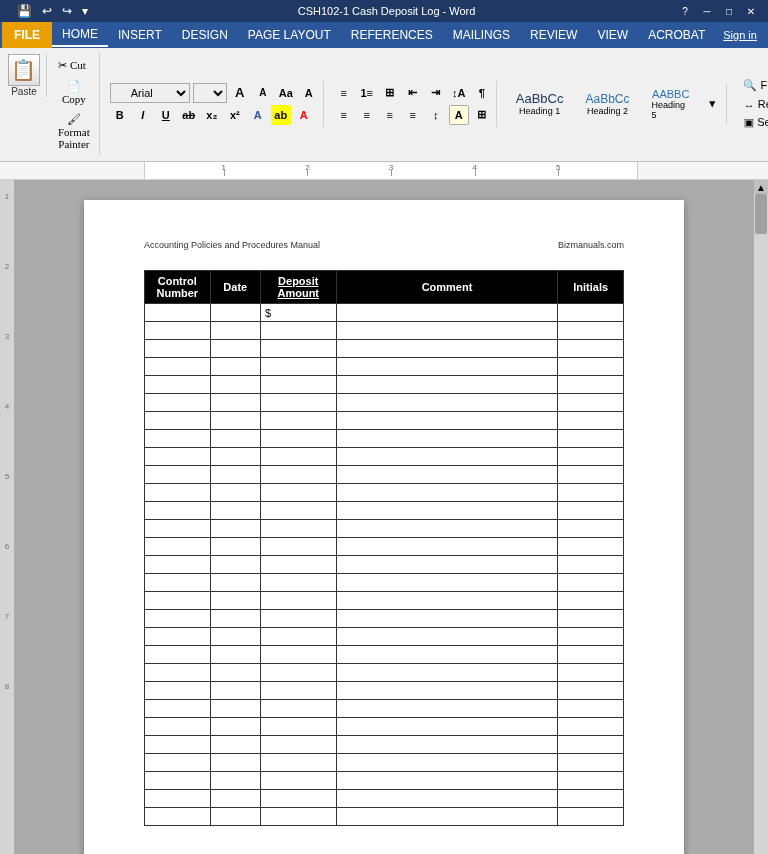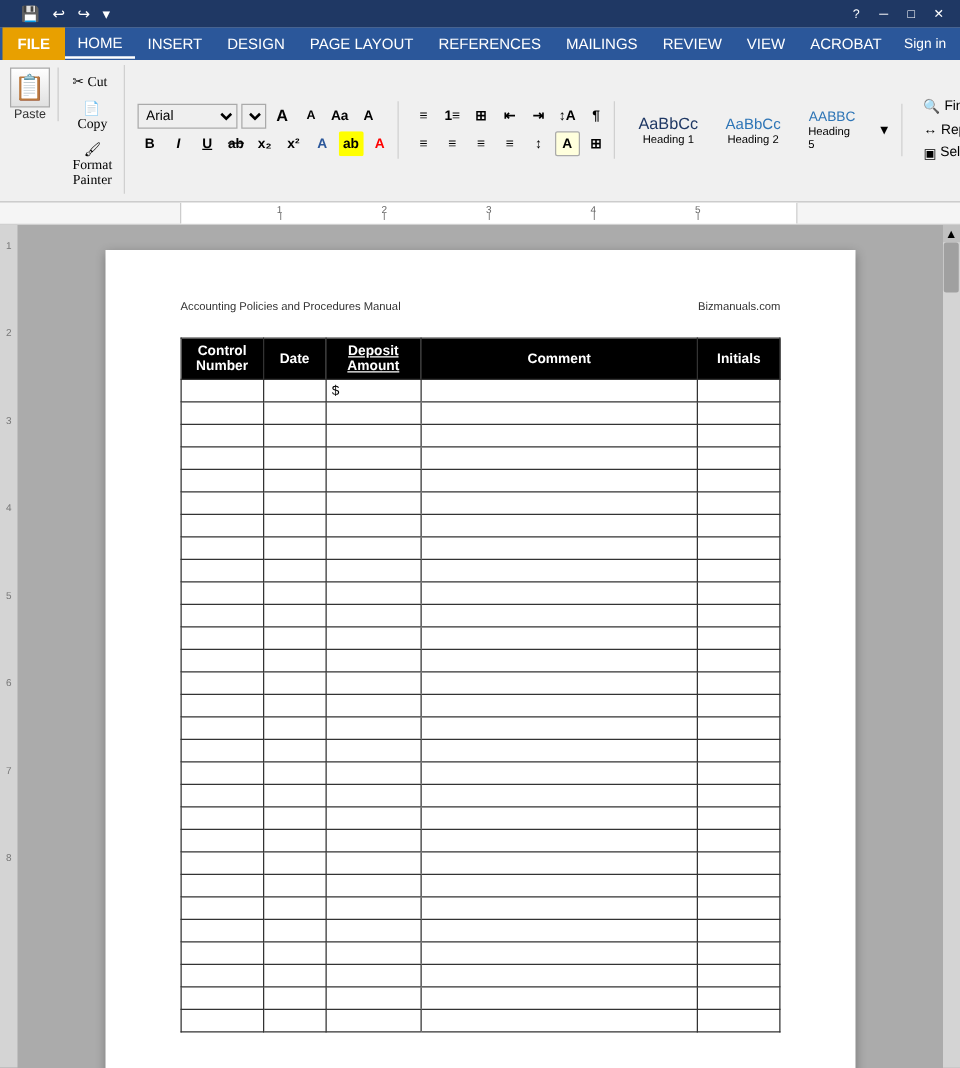--- a/index.html
+++ b/index.html
@@ -82,21 +82,21 @@
       border: 1px solid #aaa;
       display: flex; align-items: center; justify-content: center;
       font-size: 20px; cursor: pointer;
     }
     .paste-label { font-size: 10px; color: #333; }
 
     
     .font-controls { display: flex; flex-direction: column; gap: 2px; }
     .font-row { display: flex; align-items: center; gap: 3px; }
     select.ribbon-select {
-      height: 20px; font-size: 11px; border: 1px solid #aaa; padding: 0 2px;
+      height: 20px; font-size: 11px; border: 1px solid #aaa; padding: 0 16px;
     }
     .font-name { width: 80px; }
     .font-size { width: 20px; }
     .rb-icon-btn {
       width: 20px; height: 20px;
       background: transparent; border: 1px solid transparent;
       cursor: pointer; font-size: 11px; font-weight: bold;
       display: flex; align-items: center; justify-content: center;
       border-radius: 2px;
     }
@@ -219,21 +219,21 @@
 
     
     #right-scrollbar {
       width: 14px; background: #d4d4d4;
     }
 
     
     .menu-item.active { border-bottom: 2px solid white; }
 
     
-    #signin { color: white; font-size: 11px; padding: 0 8px; cursor: pointer; }
+    #signin { color: white; font-size: 11px; padding: 0 8px; cursor: pointer; text-decoration: underline; }
 
     
     #quick-access {
       display: flex; align-items: center; gap: 4px;
       padding: 2px 6px;
     }
     .qa-btn {
       background: transparent; border: none; color: white;
       font-size: 12px; cursor: pointer; padding: 1px 3px;
     }
@@ -241,20 +241,21 @@
 </head>
 <body>
 
 <div id="titlebar">
   <div id="quick-access">
     <button class="qa-btn">💾</button>
     <button class="qa-btn">↩</button>
     <button class="qa-btn">↪</button>
     <button class="qa-btn">▾</button>
   </div>
+  <div id="titlebar-title">CSH102-1 Cash Deposit Log - Word</div>
   <div id="titlebar-controls">
     <button class="title-btn">?</button>
     <button class="title-btn">─</button>
     <button class="title-btn">□</button>
     <button class="title-btn close-btn">✕</button>
   </div>
 </div>
 
 <div id="menubar">
   <button class="file-btn">FILE</button>

